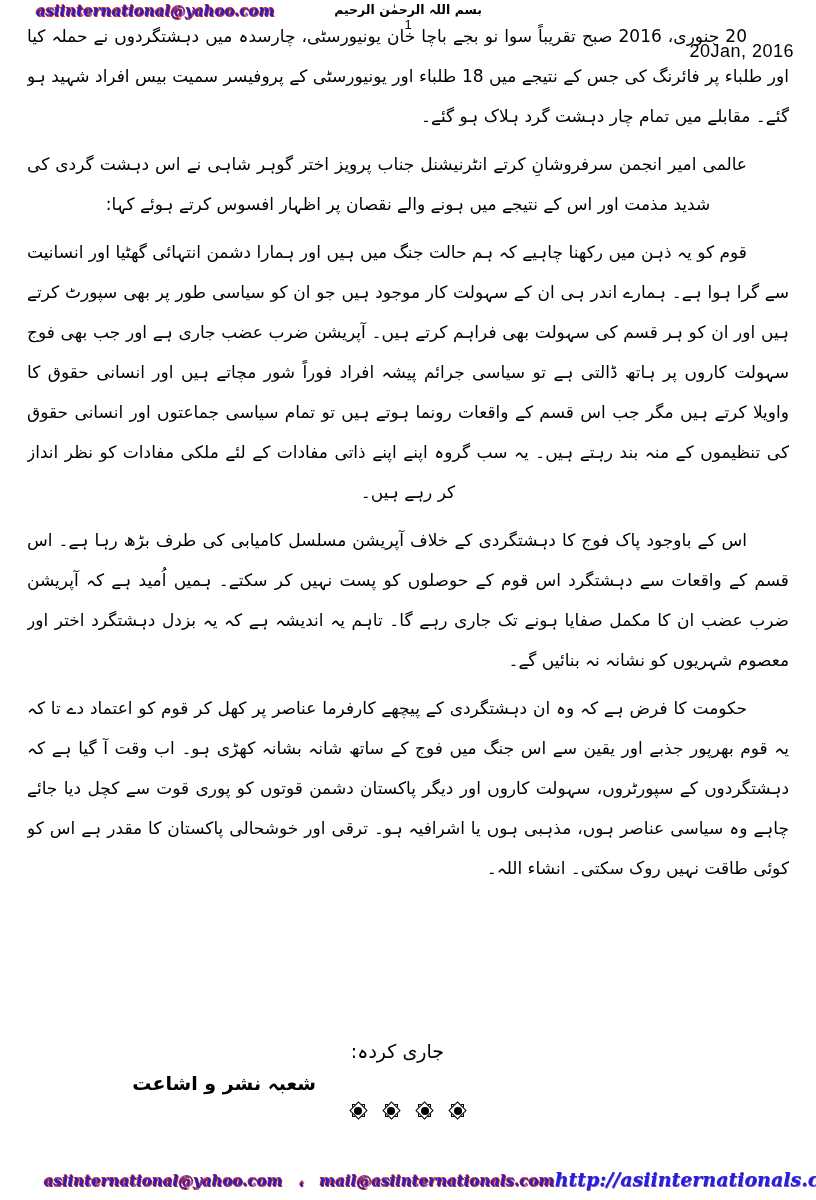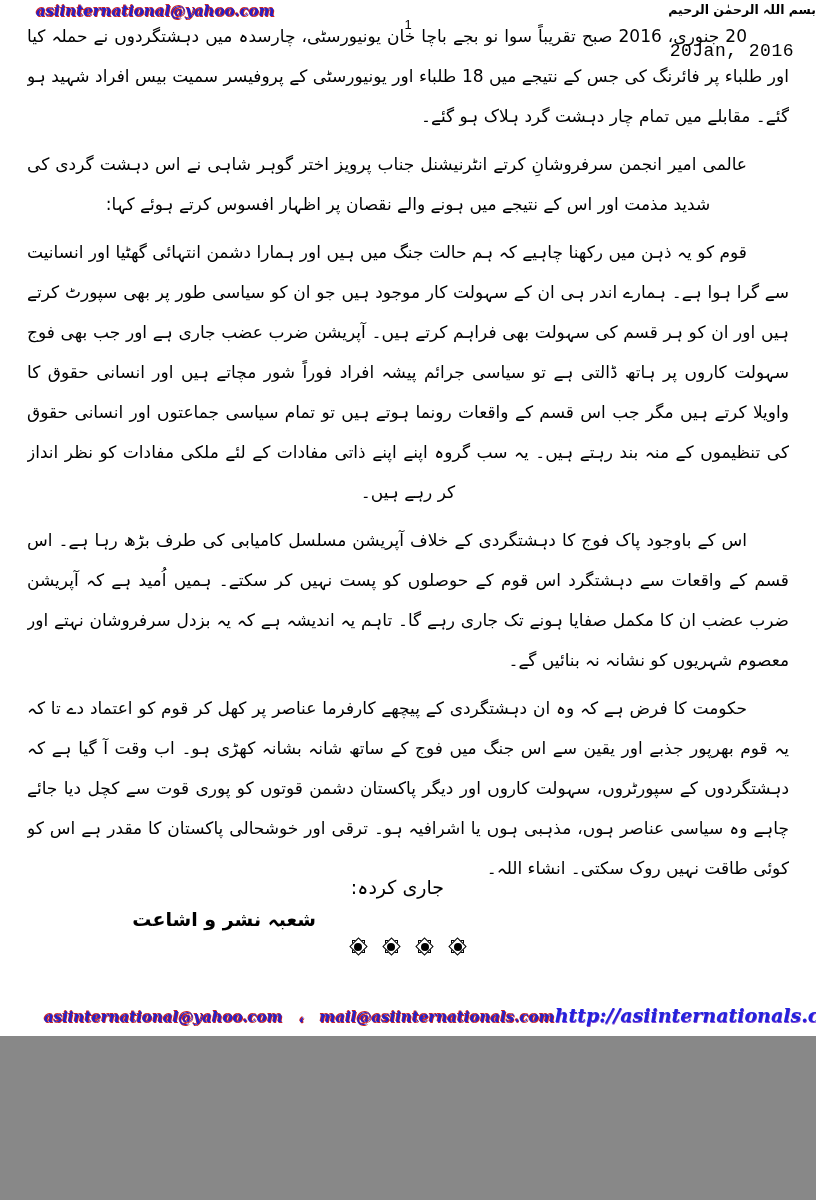--- a/index.html
+++ b/index.html
@@ -1,41 +1,41 @@
 <!DOCTYPE html>
 <html lang="ur"><head>
 <meta charset="utf-8">
 <style>
   html,body{margin:0;padding:0;background:#888;}
   .page{
     position:relative;
-    width:816px;height:1036px;
+    width:816px;height:1200px;
     margin:0 auto;
     background:#ffffff;
     overflow:hidden;
     font-family:"DejaVu Sans",sans-serif;
     color:#000;
   }
   
   .top-email{
     position:absolute;top:2px;left:36px;
     font-family:"DejaVu Serif",serif;
     font-style:italic;font-weight:bold;font-size:15px;
     color:#2222cc;
     text-shadow:0.7px 0.7px 0 #cc2222,-0.7px -0.7px 0 #cc2222;
   }
   .bismillah-block{
     position:absolute;top:2px;left:0;right:0;
     text-align:center;line-height:15px;
   }
-  .bismillah{font-size:12.5px;font-weight:bold;direction:rtl;text-align:right;}
+  .bismillah{font-size:12.5px;font-weight:bold;direction:rtl;}
   .page-number{font-size:13px;font-family:"Liberation Sans",sans-serif;}
   .date{
     position:absolute;top:41px;right:22px;
-    font-family:Liberation Mono, monospace;
+    font-family:Liberation Sans, sans-serif;
     font-size:18px;letter-spacing:0.5px;
   }
   .title{
     padding-top:40px;
     text-align:center;
     direction:rtl;
     font-size:33px;font-weight:bold;
     line-height:52px;
   }
   
@@ -95,21 +95,21 @@
     <div class="page-number">1</div>
   </div>
 
   <div class="date">20Jan, 2016</div>
 
 
   <div class="body-text">
     <p>20 جنوری، 2016 صبح تقریباً سوا نو بجے باچا خان یونیورسٹی، چارسدہ میں دہشتگردوں نے حملہ کیا اور طلباء پر فائرنگ کی جس کے نتیجے میں 18 طلباء اور یونیورسٹی کے پروفیسر سمیت بیس افراد شہید ہو گئے۔ مقابلے میں تمام چار دہشت گرد ہلاک ہو گئے۔</p>
     <p class="center-last">عالمی امیر انجمن سرفروشانِ کرتے انٹرنیشنل جناب پرویز اختر گوہر شاہی نے اس دہشت گردی کی شدید مذمت اور اس کے نتیجے میں ہونے والے نقصان پر اظہار افسوس کرتے ہوئے کہا:</p>
     <p class="center-last">قوم کو یہ ذہن میں رکھنا چاہیے کہ ہم حالت جنگ میں ہیں اور ہمارا دشمن انتہائی گھٹیا اور انسانیت سے گرا ہوا ہے۔ ہمارے اندر ہی ان کے سہولت کار موجود ہیں جو ان کو سیاسی طور پر بھی سپورٹ کرتے ہیں اور ان کو ہر قسم کی سہولت بھی فراہم کرتے ہیں۔ آپریشن ضرب عضب جاری ہے اور جب بھی فوج سہولت کاروں پر ہاتھ ڈالتی ہے تو سیاسی جرائم پیشہ افراد فوراً شور مچاتے ہیں اور انسانی حقوق کا واویلا کرتے ہیں مگر جب اس قسم کے واقعات رونما ہوتے ہیں تو تمام سیاسی جماعتوں اور انسانی حقوق کی تنظیموں کے منہ بند رہتے ہیں۔ یہ سب گروہ اپنے اپنے ذاتی مفادات کے لئے ملکی مفادات کو نظر انداز کر رہے ہیں۔</p>
-    <p>اس کے باوجود پاک فوج کا دہشتگردی کے خلاف آپریشن مسلسل کامیابی کی طرف بڑھ رہا ہے۔ اس قسم کے واقعات سے دہشتگرد اس قوم کے حوصلوں کو پست نہیں کر سکتے۔ ہمیں اُمید ہے کہ آپریشن ضرب عضب ان کا مکمل صفایا ہونے تک جاری رہے گا۔ تاہم یہ اندیشہ ہے کہ یہ بزدل سرفروشان نہتے اور معصوم شہریوں کو نشانہ نہ بنائیں گے۔</p>
+    <p>اس کے باوجود پاک فوج کا دہشتگردی کے خلاف آپریشن مسلسل کامیابی کی طرف بڑھ رہا ہے۔ اس قسم کے واقعات سے دہشتگرد اس قوم کے حوصلوں کو پست نہیں کر سکتے۔ ہمیں اُمید ہے کہ آپریشن ضرب عضب ان کا مکمل صفایا ہونے تک جاری رہے گا۔ تاہم یہ اندیشہ ہے کہ یہ بزدل دہشتگرد اختر اور معصوم شہریوں کو نشانہ نہ بنائیں گے۔</p>
     <p>حکومت کا فرض ہے کہ وہ ان دہشتگردی کے پیچھے کارفرما عناصر پر کھل کر قوم کو اعتماد دے تا کہ یہ قوم بھرپور جذبے اور یقین سے اس جنگ میں فوج کے ساتھ شانہ بشانہ کھڑی ہو۔ اب وقت آ گیا ہے کہ دہشتگردوں کے سپورٹروں، سہولت کاروں اور دیگر پاکستان دشمن قوتوں کو پوری قوت سے کچل دیا جائے چاہے وہ سیاسی عناصر ہوں، مذہبی ہوں یا اشرافیہ ہو۔ ترقی اور خوشحالی پاکستان کا مقدر ہے اس کو کوئی طاقت نہیں روک سکتی۔ انشاء اللہ۔</p>
 
   </div>
 
   <div class="issued">جاری کردہ:</div>
   <div class="dept">شعبہ نشر و اشاعت</div>
 
   <div class="ornaments">
     <span class="star8"><span class="sq"></span><span class="sq r45"></span><span class="dot"></span></span>
     <span class="star8"><span class="sq"></span><span class="sq r45"></span><span class="dot"></span></span>

